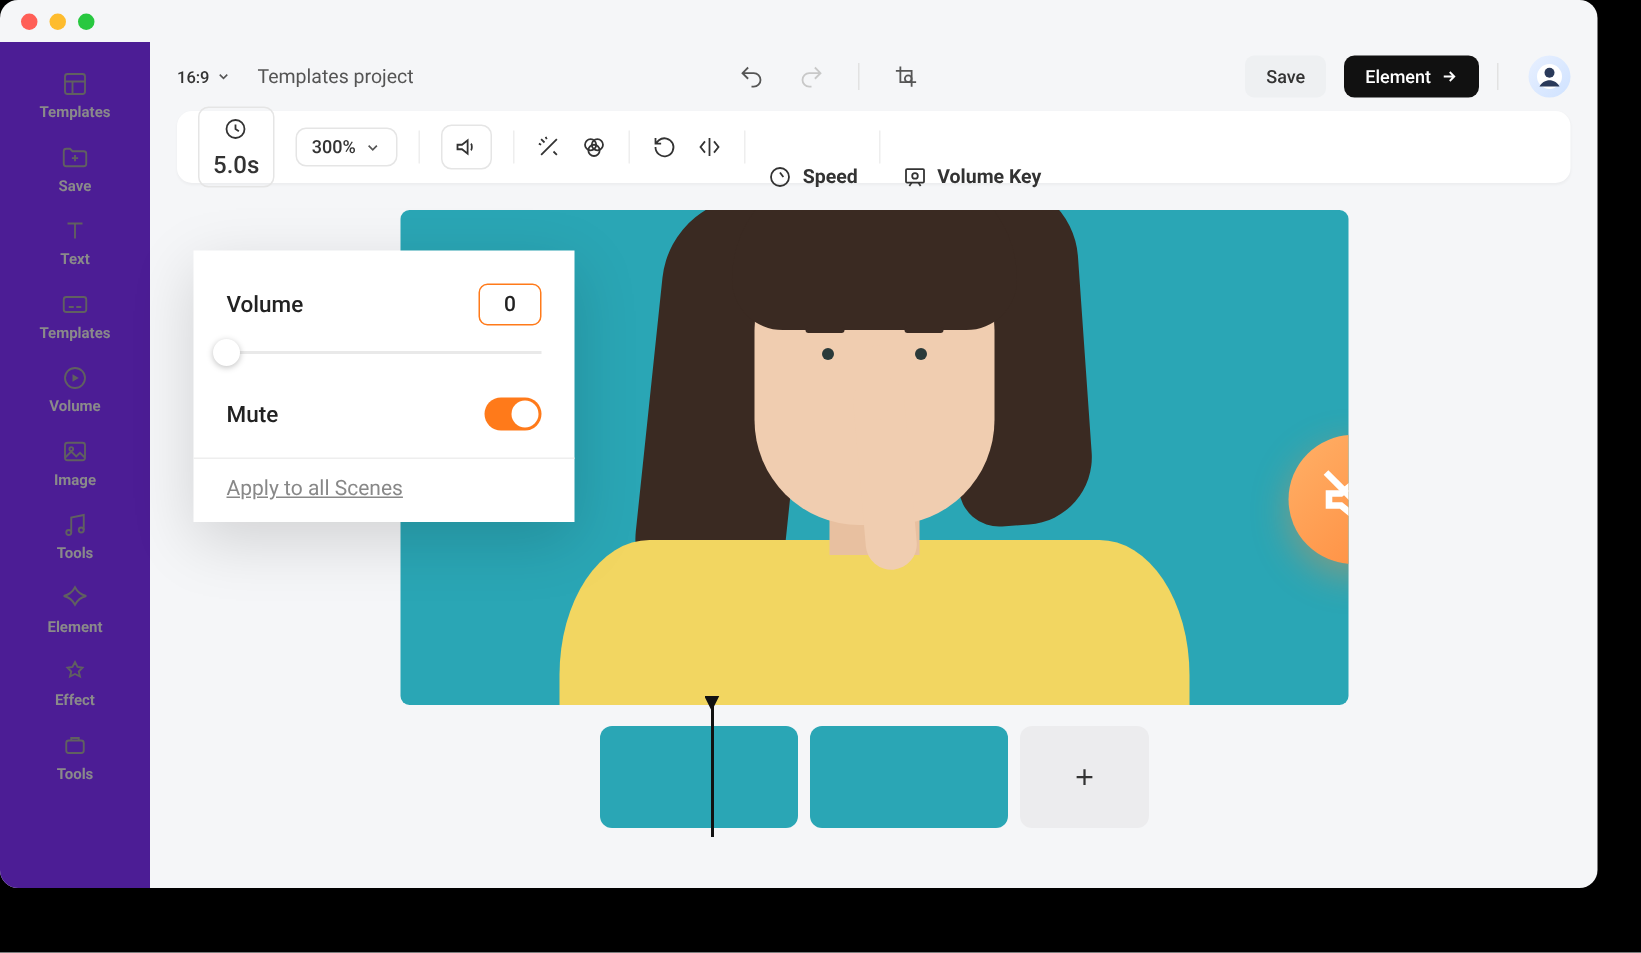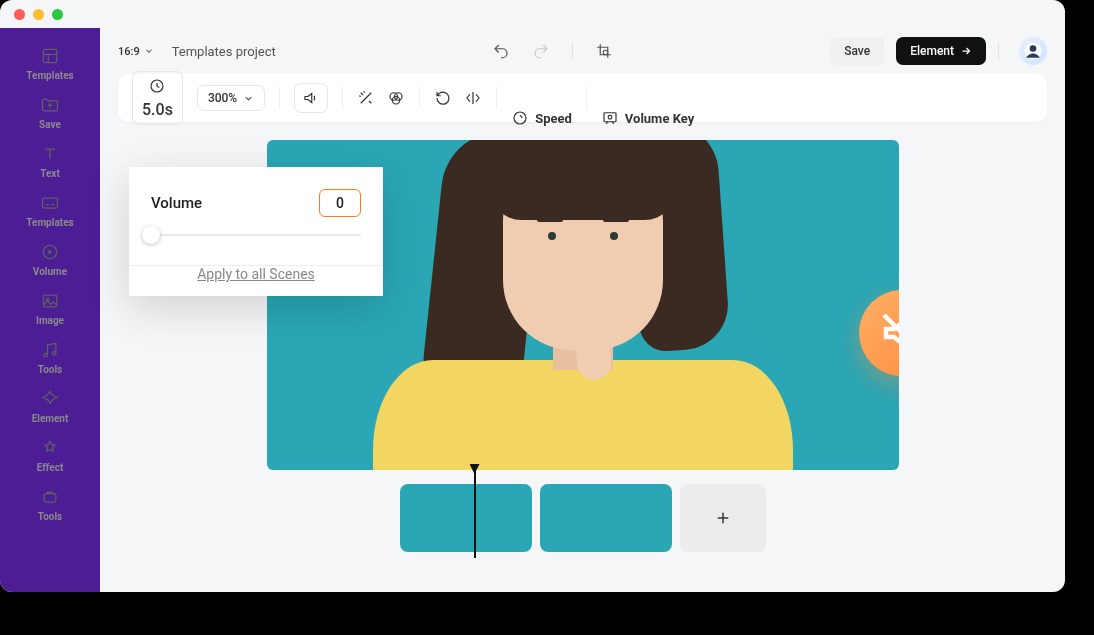--- a/index.html
+++ b/index.html
@@ -100,21 +100,21 @@
     width: 42px; height: 28px; border: 1.5px solid #ff7a1a; border-radius: 6px;
     display: flex; align-items: center; justify-content: center; font-size: 14px; font-weight:500;
   }
   .vp-slider { position: relative; height: 24px; margin-top: 6px; }
   .vp-track { position: absolute; left: 0; right: 0; top: 50%; height: 2px; background: #e9e9e9; transform: translateY(-50%); }
   .vp-thumb { position: absolute; left: 0; top: 50%; width: 18px; height: 18px; background:#fff; border-radius:50%; transform: translate(-50%,-50%); box-shadow: 0 1px 4px rgba(0,0,0,0.25);}
   .vp-mute { margin-top: 18px; display:flex; align-items:center; justify-content:space-between;}
   .toggle { width: 38px; height: 22px; background: #ff7a1a; border-radius: 11px; position: relative; cursor:pointer;}
   .toggle::after { content:""; position:absolute; right:2px; top:2px; width:18px; height:18px; background:#fff; border-radius:50%;}
   .vp-sep { height:1px; background:#eee; margin:18px -22px 0;}
-  .vp-apply { text-align:center; color:#888; font-size:14px; text-decoration:underline; cursor:pointer;}
+  .vp-apply { margin-top:12px; color:#888; font-size:14px; text-decoration:underline; cursor:pointer;}
 
   .timeline {
     display: flex; align-items: center; gap: 8px; margin-top: 14px; position:relative;
   }
   .clip {
     width: 132px; height: 68px; border-radius: 8px; overflow: hidden; background:#2aa6b5;
     position: relative;
   }
   .clip .mini { transform: scale(0.28); transform-origin: top center; position:absolute; left:50%; translate:-50% 0; top:-8px;}
   .add-scene {
@@ -345,20 +345,24 @@
 
         <div class="volume-popover">
           <div class="vp-row">
             <span style="font-weight:500;">Volume</span>
             <div class="vp-val">0</div>
           </div>
           <div class="vp-slider">
             <div class="vp-track"></div>
             <div class="vp-thumb"></div>
           </div>
+          <div class="vp-mute">
+            <span style="font-weight:500;">Mute</span>
+            <div class="toggle"></div>
+          </div>
           <div class="vp-sep"></div>
           <div class="vp-apply">Apply to all Scenes</div>
         </div>
 
         <div class="timeline">
           <div class="clip">
             <div class="mini"></div>
           </div>
           <div class="clip">
             <div class="mini"></div>

